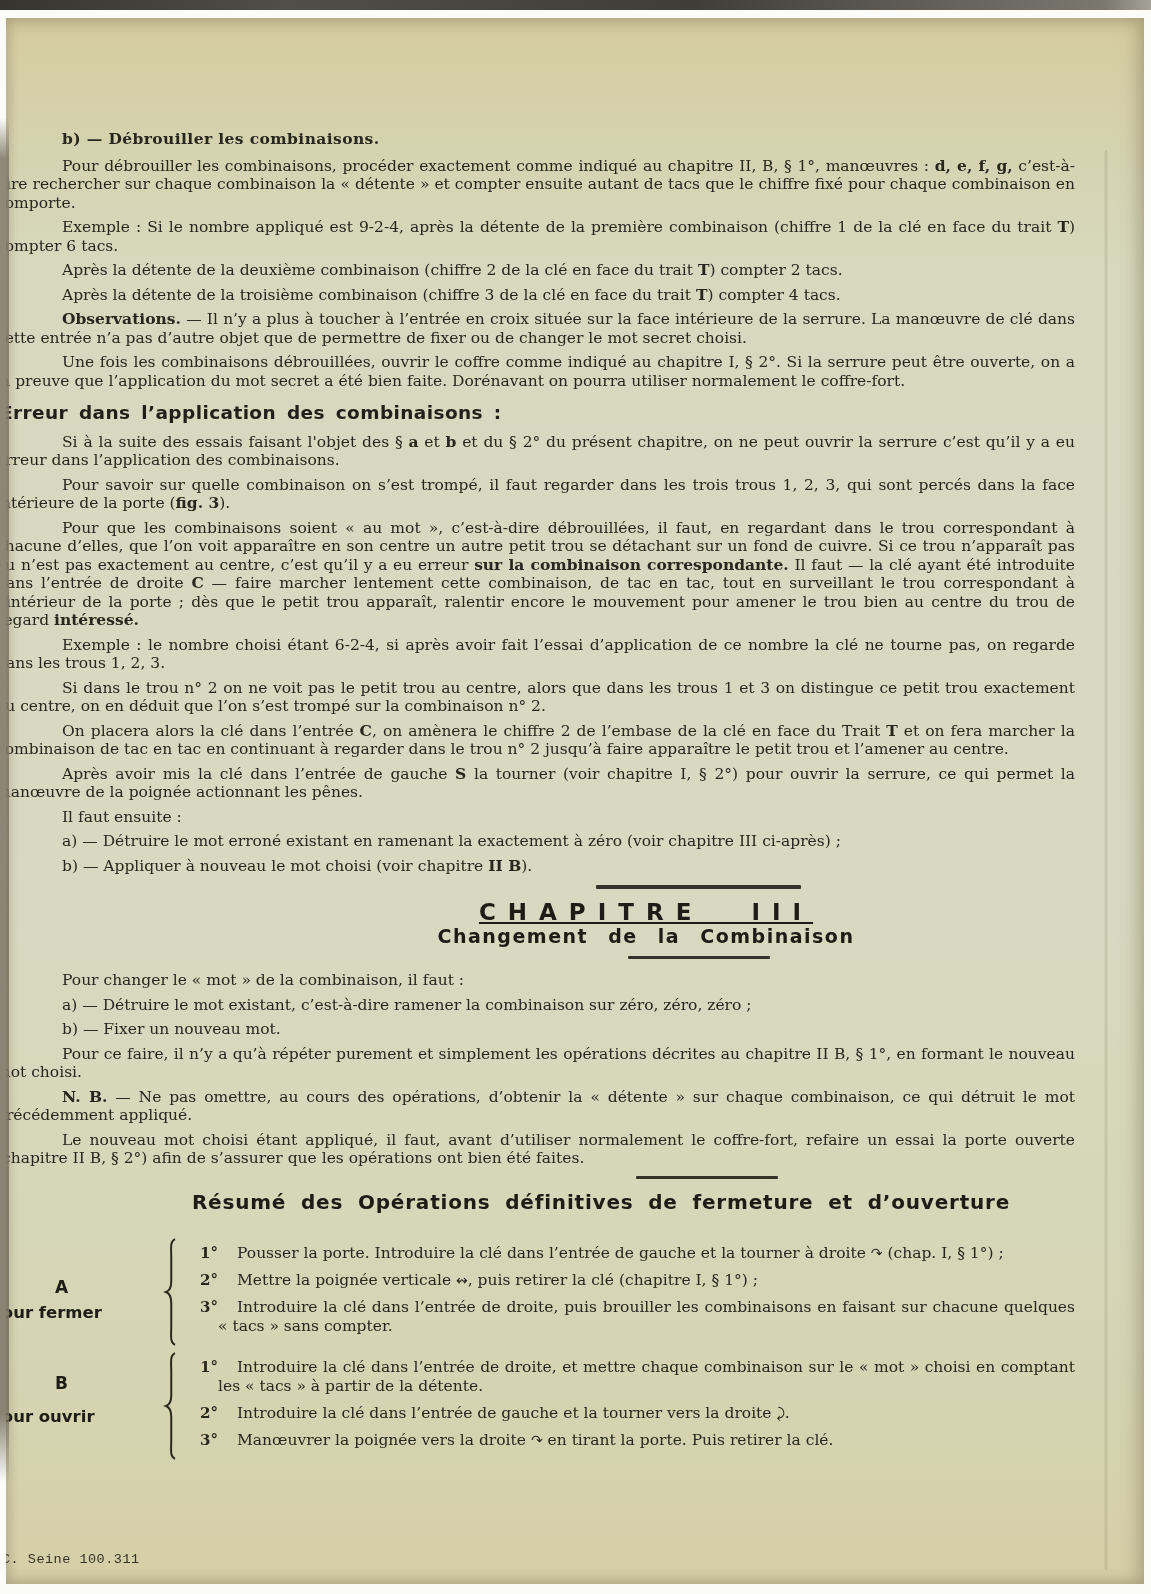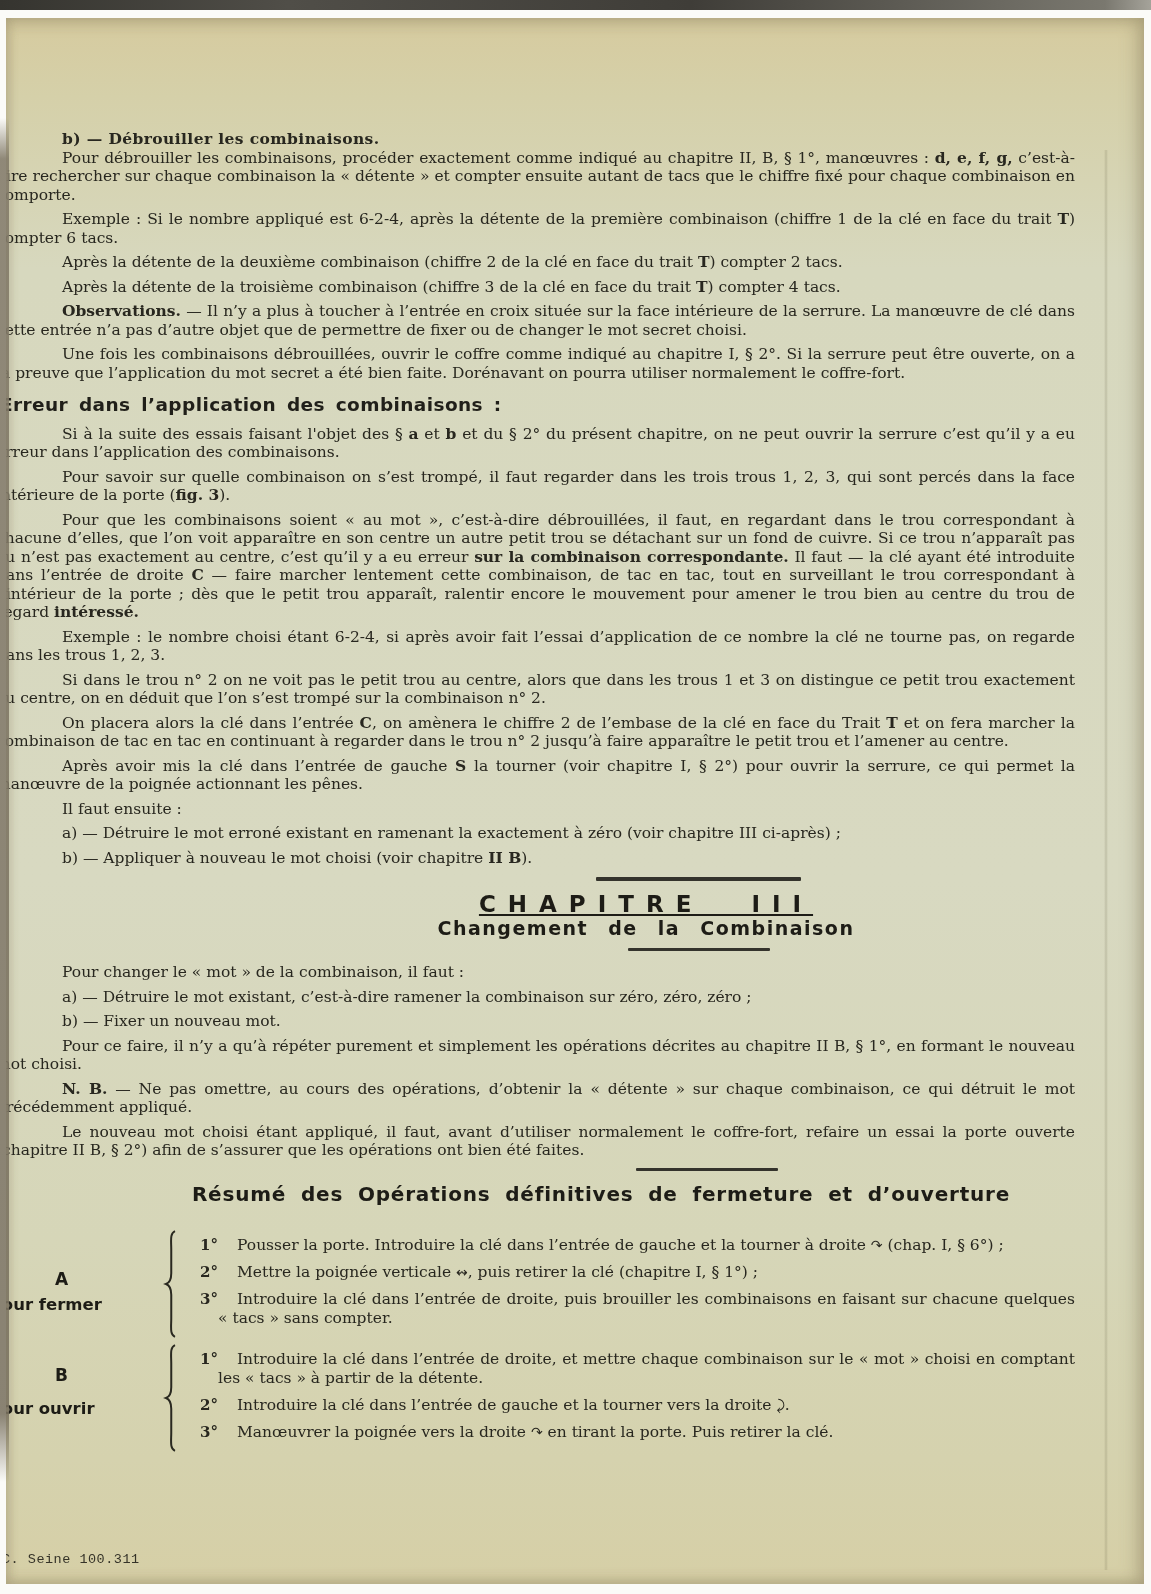--- a/index.html
+++ b/index.html
@@ -26,21 +26,21 @@
 
   .content{
     position:relative;margin-left:-10px;width:1079px;padding-top:112px;
     color:#28271f;font-size:15.5px;line-height:18.5px;
     text-align:justify;
   }
   .para{margin:0 0 6px 0;text-indent:66px;}
   .para b{font-weight:bold;}
 
   .h-serif{font-family:"DejaVu Serif",serif;font-weight:bold;font-size:15.5px;
-    margin:0 0 0 66px;text-indent:0;letter-spacing:.4px;}
+    margin:0 0 8px 66px;text-indent:0;letter-spacing:.4px;}
   .h-sans{font-family:"DejaVu Sans",sans-serif;font-weight:bold;color:#201f19;
     font-size:18.5px;letter-spacing:.4px;word-spacing:4px;
     margin:14px 0 10px 4px;text-indent:0;text-align:left;}
 
   .rule{height:3.5px;background:#34332c;border-radius:1px;}
   .rule-a{width:205px;margin:10px 0 10px 600px;}
   .rule-b{width:142px;margin:10px 0 12px 632px;}
   .rule-c{width:142px;margin:8px 0 12px 640px;}
 
   .chapter{text-align:center;margin:0;}
@@ -79,21 +79,21 @@
 </style>
 </head>
 <body>
 
 <div class="topbar"></div>
 
 <div class="paper">
   <div class="content" id="content-root">
       <h3 class="h-serif">b) — Débrouiller les combinaisons.</h3>
       <p class="para"><span>Pour débrouiller les combinaisons, procéder exactement comme indiqué au chapitre II, B, § 1°, manœuvres : </span><b>d, e, f, g,</b><span> c’est-à-dire rechercher sur chaque combinaison la « détente » et compter ensuite autant de tacs que le chiffre fixé pour chaque combinaison en comporte.</span></p>
-      <p class="para"><span>Exemple : Si le nombre appliqué est 6-2-4, après la détente de la première combinaison (chiffre 1 de la clé en face du trait </span><b>T</b><span>) compter 6 tacs.</span></p>
+      <p class="para"><span>Exemple : Si le nombre appliqué est 9-2-4, après la détente de la première combinaison (chiffre 1 de la clé en face du trait </span><b>T</b><span>) compter 6 tacs.</span></p>
       <p class="para"><span>Après la détente de la deuxième combinaison (chiffre 2 de la clé en face du trait </span><b>T</b><span>) compter 2 tacs.</span></p>
       <p class="para"><span>Après la détente de la troisième combinaison (chiffre 3 de la clé en face du trait </span><b>T</b><span>) compter 4 tacs.</span></p>
       <p class="para"><b>Observations.</b><span> — Il n’y a plus à toucher à l’entrée en croix située sur la face intérieure de la serrure. La manœuvre de clé dans cette entrée n’a pas d’autre objet que de permettre de fixer ou de changer le mot secret choisi.</span></p>
       <p class="para"><span>Une fois les combinaisons débrouillées, ouvrir le coffre comme indiqué au chapitre I, § 2°. Si la serrure peut être ouverte, on a la preuve que l’application du mot secret a été bien faite. Dorénavant on pourra utiliser normalement le coffre-fort.</span></p>
       <h2 class="h-sans">Erreur dans l’application des combinaisons :</h2>
       <p class="para"><span>Si à la suite des essais faisant l'objet des § </span><b>a</b><span> et </span><b>b</b><span> et du § 2° du présent chapitre, on ne peut ouvrir la serrure c’est qu’il y a eu erreur dans l’application des combinaisons.</span></p>
       <p class="para"><span>Pour savoir sur quelle combinaison on s’est trompé, il faut regarder dans les trois trous 1, 2, 3, qui sont percés dans la face intérieure de la porte (</span><b>fig. 3</b><span>).</span></p>
       <p class="para"><span>Pour que les combinaisons soient « au mot », c’est-à-dire débrouillées, il faut, en regardant dans le trou correspondant à chacune d’elles, que l’on voit apparaître en son centre un autre petit trou se détachant sur un fond de cuivre. Si ce trou n’apparaît pas ou n’est pas exactement au centre, c’est qu’il y a eu erreur </span><b>sur la combinaison correspondante.</b><span> Il faut — la clé ayant été introduite dans l’entrée de droite </span><b>C</b><span> — faire marcher lentement cette combinaison, de tac en tac, tout en surveillant le trou correspondant à l’intérieur de la porte ; dès que le petit trou apparaît, ralentir encore le mouvement pour amener le trou bien au centre du trou de regard </span><b>intéressé.</b></p>
       <p class="para"><span>Exemple : le nombre choisi étant 6-2-4, si après avoir fait l’essai d’application de ce nombre la clé ne tourne pas, on regarde dans les trous 1, 2, 3.</span></p>
       <p class="para"><span>Si dans le trou n° 2 on ne voit pas le petit trou au centre, alors que dans les trous 1 et 3 on distingue ce petit trou exactement au centre, on en déduit que l’on s’est trompé sur la combinaison n° 2.</span></p>
@@ -115,21 +115,21 @@
       <p class="para"><b>N. B.</b><span> — Ne pas omettre, au cours des opérations, d’obtenir la « détente » sur chaque combinaison, ce qui détruit le mot précédemment appliqué.</span></p>
       <p class="para"><span>Le nouveau mot choisi étant appliqué, il faut, avant d’utiliser normalement le coffre-fort, refaire un essai la porte ouverte (chapitre II B, § 2°) afin de s’assurer que les opérations ont bien été faites.</span></p>
       <div class="rule rule-c"></div>
       <h2 class="resume-h">Résumé des Opérations définitives de fermeture et d’ouverture</h2>
       <section class="r-group group-a">
         <div class="r-label">A</div>
         <div class="r-sublabel">pour fermer</div>
         <svg class="r-brace" viewBox="0 0 20 100" preserveAspectRatio="none">
           <path d="M16 1 C9 3 11 10 11 18 L11 40 C11 47 8 49 4 50 C8 51 11 53 11 60 L11 82 C11 90 9 97 16 99"></path>
         </svg>
-        <p class="r-item"><span class="r-num">1°</span><span>Pousser la porte. Introduire la clé dans l’entrée de gauche et la tourner à droite </span><span class="kicon">↷</span><span> (chap. I, § 6°) ;</span></p>
+        <p class="r-item"><span class="r-num">1°</span><span>Pousser la porte. Introduire la clé dans l’entrée de gauche et la tourner à droite </span><span class="kicon">↷</span><span> (chap. I, § 1°) ;</span></p>
         <p class="r-item"><span class="r-num">2°</span><span>Mettre la poignée verticale </span><span class="kicon">↭</span><span>, puis retirer la clé (chapitre I, § 1°) ;</span></p>
         <p class="r-item"><span class="r-num">3°</span><span>Introduire la clé dans l’entrée de droite, puis brouiller les combinaisons en faisant sur chacune quelques « tacs » sans compter.</span></p>
       </section>
       <section class="r-group group-b">
         <div class="r-label">B</div>
         <div class="r-sublabel">pour ouvrir</div>
         <svg class="r-brace" viewBox="0 0 20 100" preserveAspectRatio="none">
           <path d="M16 1 C9 3 11 10 11 18 L11 40 C11 47 8 49 4 50 C8 51 11 53 11 60 L11 82 C11 90 9 97 16 99"></path>
         </svg>
         <p class="r-item"><span class="r-num">1°</span><span>Introduire la clé dans l’entrée de droite, et mettre chaque combinaison sur le « mot » choisi en comptant les « tacs » à partir de la détente.</span></p>

